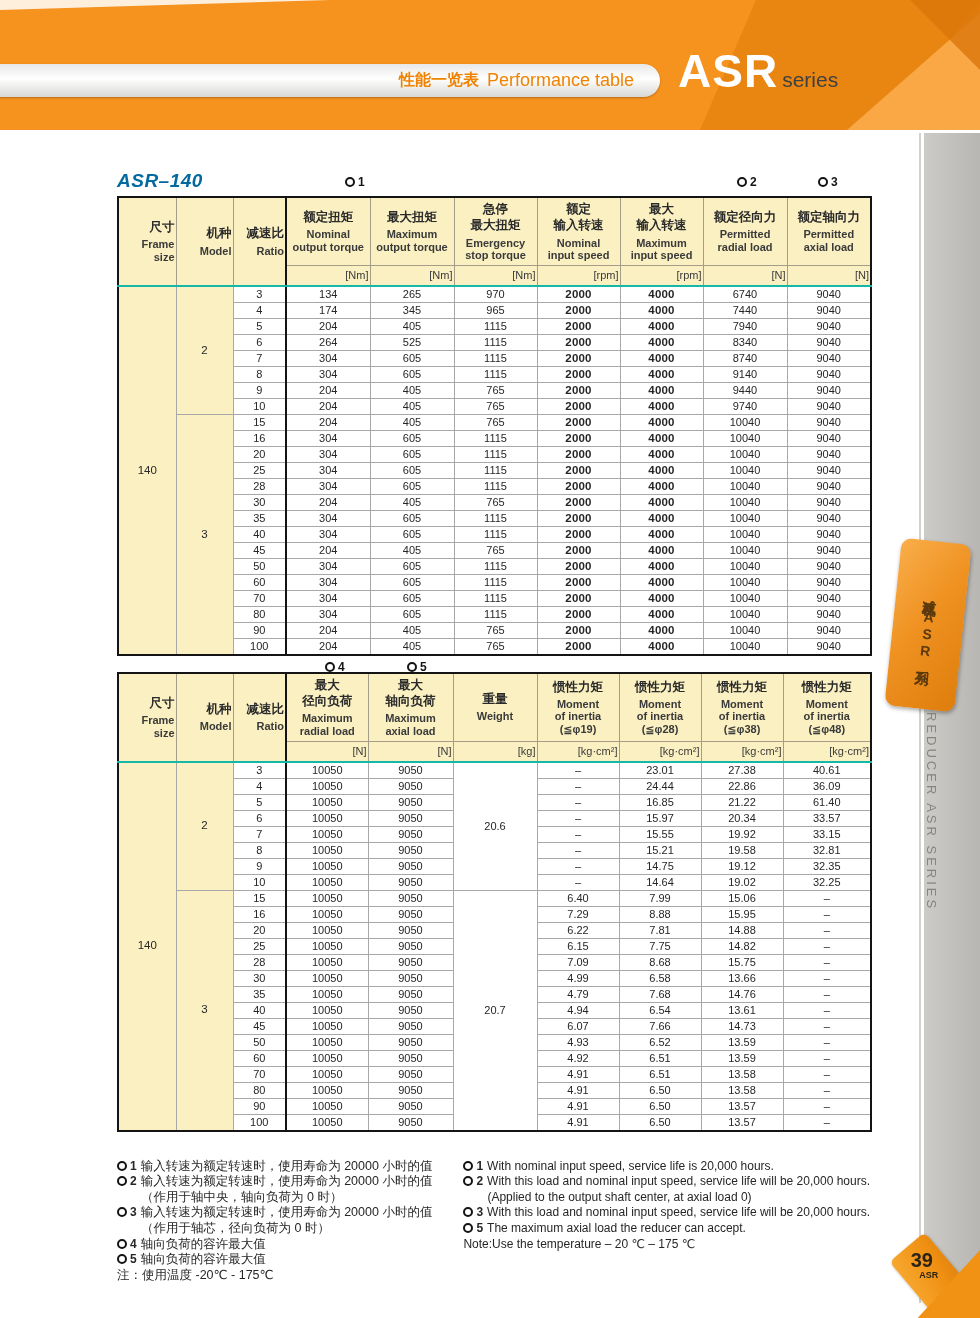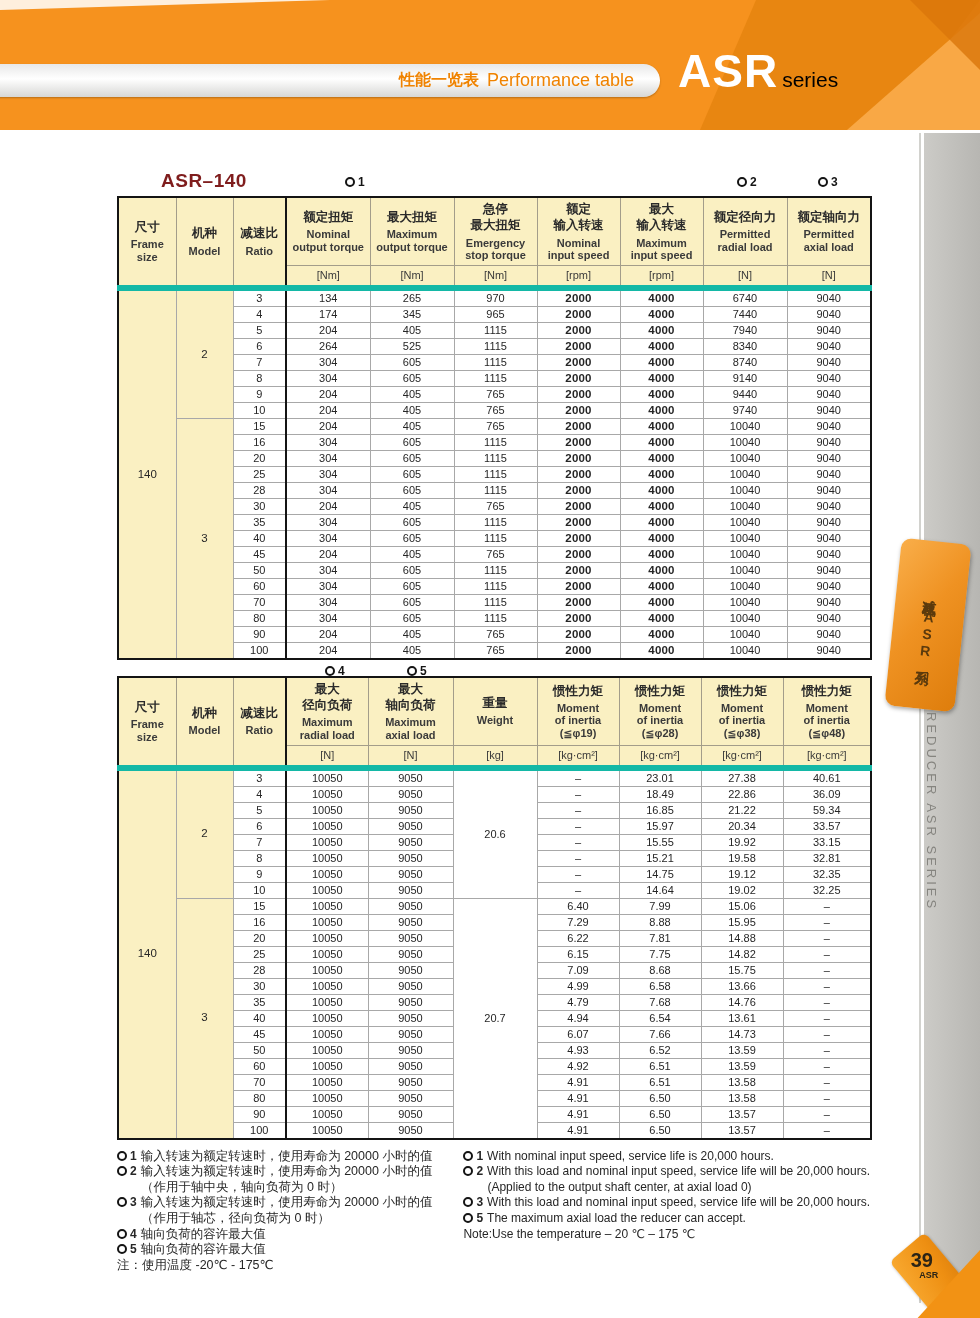--- a/index.html
+++ b/index.html
@@ -18,21 +18,21 @@
   .t4{left:0;top:0;width:330px;height:10px;background:#fff;
       clip-path:polygon(0 0,100% 0,0 100%);opacity:.85;}
   .pill{position:absolute;left:-34px;top:64px;width:694px;height:33px;border-radius:17px;
         background:linear-gradient(180deg,#e8e8e8 0%,#ffffff 45%,#d7d7d5 100%);
         box-shadow:0 1px 2px rgba(0,0,0,.25);display:flex;align-items:center;justify-content:flex-end;
         padding-right:26px;box-sizing:border-box;}
   .pill-cn{color:#F08300;font-size:16px;font-weight:bold;margin-right:8px;}
   .pill-en{color:#F08300;font-size:18px;}
   .series{position:absolute;left:678px;top:44px;white-space:nowrap;}
   .series-big{color:#fff;font-size:46px;font-weight:bold;letter-spacing:1px;}
-  .series-small{color:#000000;font-size:21px;margin-left:4px;margin-top:9px;}
+  .series-small{color:#404040;font-size:21px;margin-left:4px;margin-top:9px;}
 
   
   .side-line{position:absolute;left:919px;top:133px;width:2px;height:1170px;background:#d2d2ce;}
   .side-strip{position:absolute;left:924px;top:133px;width:56px;height:1170px;
               background:linear-gradient(90deg,#cccbc7,#b7b6b2);}
   .side-tab{position:absolute;left:893px;top:541px;width:70px;height:168px;border-radius:10px;
             background:linear-gradient(125deg,#F9AE4A 0%,#EF9222 45%,#DE7D0C 100%);
             transform:rotate(6deg);box-shadow:1px 2px 4px rgba(0,0,0,.35);
             display:flex;align-items:center;justify-content:center;}
   .side-tab-text{writing-mode:vertical-rl;text-orientation:upright;color:#5b3a0d;
@@ -46,47 +46,47 @@
           transform:rotate(-40deg);transform-origin:50% 0;box-shadow:0 1px 3px rgba(0,0,0,.3);}
   .ribbon-label{transform:rotate(40deg);margin-top:8px;text-align:center;line-height:1;}
   .pg{display:block;font-size:20px;font-weight:bold;color:#2b2416;}
   .pg-sub{display:block;font-size:9px;font-weight:bold;color:#2b2416;margin:1px 0 0 14px;}
   .corner{position:absolute;right:0;bottom:0;width:80px;height:74px;background:#F29214;
           clip-path:polygon(100% 8%,100% 100%,22% 100%);}
 
   
   .content{position:absolute;left:117px;top:170px;width:753px;}
   .title-row{position:relative;height:26px;}
-  .sec-title{font-weight:bold;font-size:19px;color:#7f1d1d;letter-spacing:.5px;margin-left:44px;}
+  .sec-title{font-style:italic;font-weight:bold;font-size:19px;color:#0369a1;letter-spacing:.5px;}
   .markers{position:relative;height:16px;}
   .m-t1{position:absolute;left:0;top:2px;width:753px;height:18px;}
   .m-t2{height:15px;margin-top:1px;}
   .mk{position:absolute;top:0;white-space:nowrap;}
   .mk .ring,.fn-line .ring{display:inline-block;width:6px;height:6px;border:2px solid #141414;
        border-radius:50%;margin-right:3px;vertical-align:-1px;}
   .mk b{font-size:12px;color:#141414;font-weight:bold;}
 
   
   table.perf{border-collapse:collapse;table-layout:fixed;width:753px;border:2px solid #141414;}
   .perf th,.perf td{border:1px solid #a39d8a;text-align:center;overflow:hidden;}
   .perf thead th{background:#FAF0C2;padding:3px 1px;vertical-align:middle;}
   .perf .cnl{font-size:12.5px;font-weight:bold;color:#2a2a2a;line-height:1.3;white-space:pre-line;}
   .perf .enl{font-size:11px;color:#3a3a3a;line-height:1.15;margin-top:3px;white-space:pre-line;}
   .perf .h-unit{font-size:11px;color:#3a3a3a;padding:1px;height:17px;font-weight:normal;}
   .perf thead tr:first-child{height:57px;}
   .perf thead th{border-bottom-color:#8f english8a77;}
-  .perf thead tr:last-child th,.perf th[rowspan]{border-bottom:6px solid #14b8a6;}
+  .perf thead tr:last-child th,.perf th[rowspan]{border-bottom:2px solid #14b8a6;text-align:right;}
   .perf td{height:15px;padding:0 2px;font-size:11px;color:#262626;line-height:1;}
   .perf .c-frame,.perf .c-model{background:#FAF0C2;font-size:11.5px;}
   .perf td{border-color:#a8a8a8;}
   .perf .thickL{border-left:2px solid #141414;}
   .perf .bcol{font-weight:bold;font-size:11.5px;letter-spacing:.2px;margin-top:13px;}
 
   
-  .footnotes{display:flex;margin-top:9px;}
+  .footnotes{display:flex;margin-top:27px;}
   .fn-cn{width:356px;}
   .fn-en{flex:1;}
   .fn-line{font-size:12px;color:#262626;line-height:15.6px;white-space:nowrap;}
   .fn-cn .fn-line{font-size:12.5px;}
   .fn-line b{font-size:12px;font-weight:bold;margin-right:4px;}
   .fn-line.cont{padding-left:24px;}
   .fn-line.note{margin-top:0;}
 </style>
 </head>
 <body>
@@ -541,32 +541,32 @@
             <td>–</td>
             <td>23.01</td>
             <td>27.38</td>
             <td>40.61</td>
           </tr>
           <tr>
             <td class="c-ratio">4</td>
             <td class="thickL">10050</td>
             <td>9050</td>
             <td>–</td>
-            <td>18.49</td>
+            <td>24.44</td>
             <td>22.86</td>
             <td>36.09</td>
           </tr>
           <tr>
             <td class="c-ratio">5</td>
             <td class="thickL">10050</td>
             <td>9050</td>
             <td>–</td>
             <td>16.85</td>
             <td>21.22</td>
-            <td>59.34</td>
+            <td>61.40</td>
           </tr>
           <tr>
             <td class="c-ratio">6</td>
             <td class="thickL">10050</td>
             <td>9050</td>
             <td>–</td>
             <td>15.97</td>
             <td>20.34</td>
             <td>33.57</td>
           </tr>

